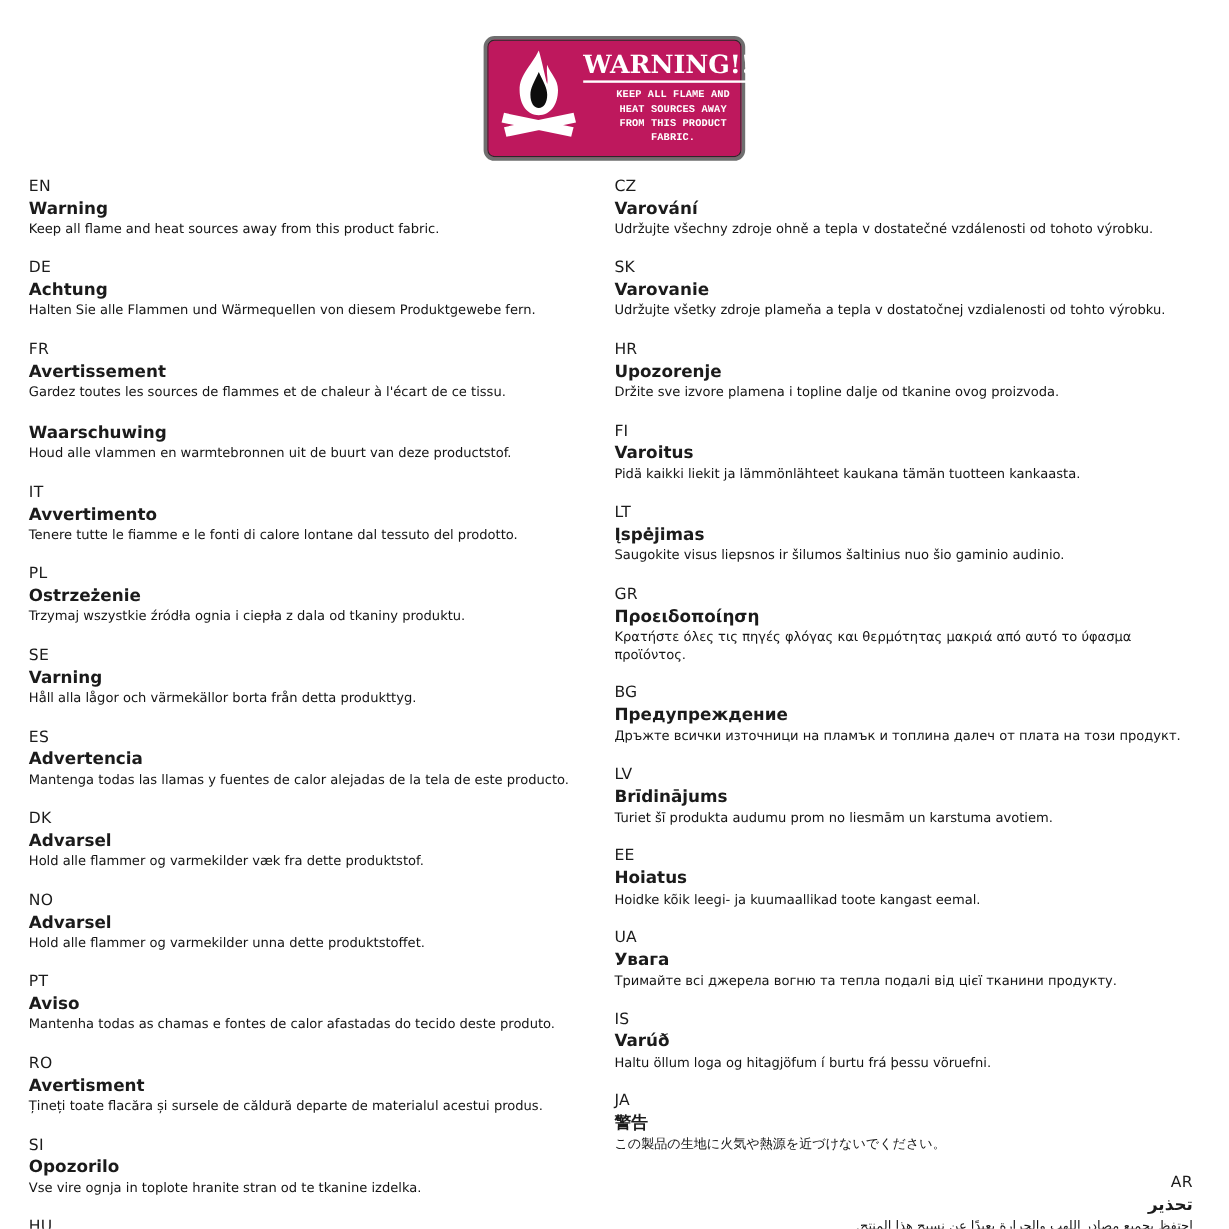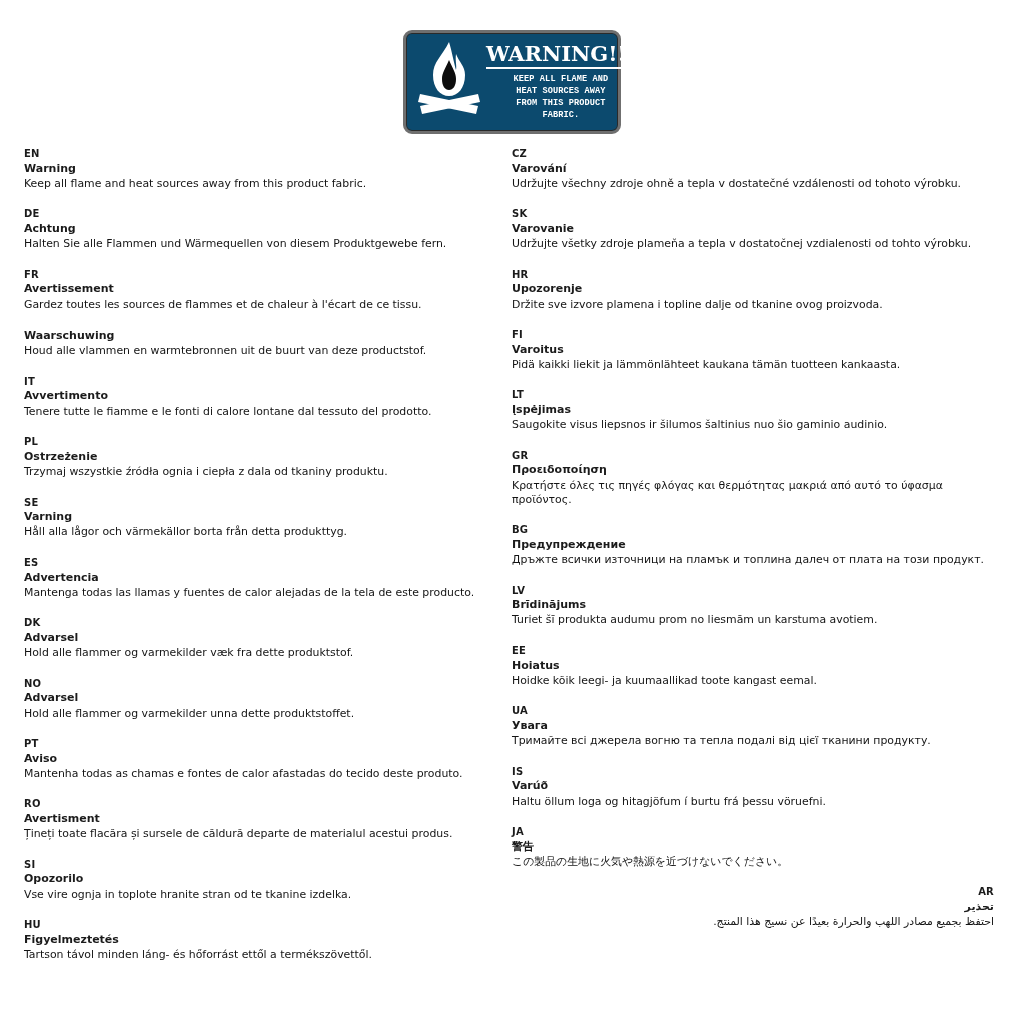--- a/index.html
+++ b/index.html
@@ -20,21 +20,21 @@
   #label-wrap {
     width: 100%;
     display: flex;
     justify-content: center;
     padding-top: 30px;
     box-sizing: border-box;
   }
   #warning-label {
     width: 218px;
     height: 104px;
-    background: #0c4a6e;
+    background: #be185d;
     border: 3px solid #6f6f6f;
     border-radius: 9px;
     box-shadow: 0 0 0 1px #2a2a2a inset;
     display: flex;
     align-items: center;
     padding: 4px 6px;
     box-sizing: border-box;
   }
   #flame-box {
     width: 74px;
@@ -81,28 +81,28 @@
     box-sizing: border-box;
   }
   .column.left  { padding-left: 24px;  padding-right: 12px; }
   .column.right { padding-left: 0px;   padding-right: 30px; }
   .column.right .entry { padding-left: 0; }
 
   .entry {
     margin-bottom: 17.4px;
   }
   .lang-code {
-    font-size: 10px;
-    font-weight: bold;
+    font-size: 13px;
+    font-weight: normal;
     letter-spacing: 0.2px;
     line-height: 1.25;
     margin-bottom: 1px;
   }
   .lang-title {
-    font-size: 11px;
+    font-size: 14px;
     font-weight: bold;
     line-height: 1.3;
     margin-bottom: 1px;
   }
   .lang-body {
     font-size: 10.9px;
     line-height: 1.3;
     color: #141414;
   }
   .rtl {

